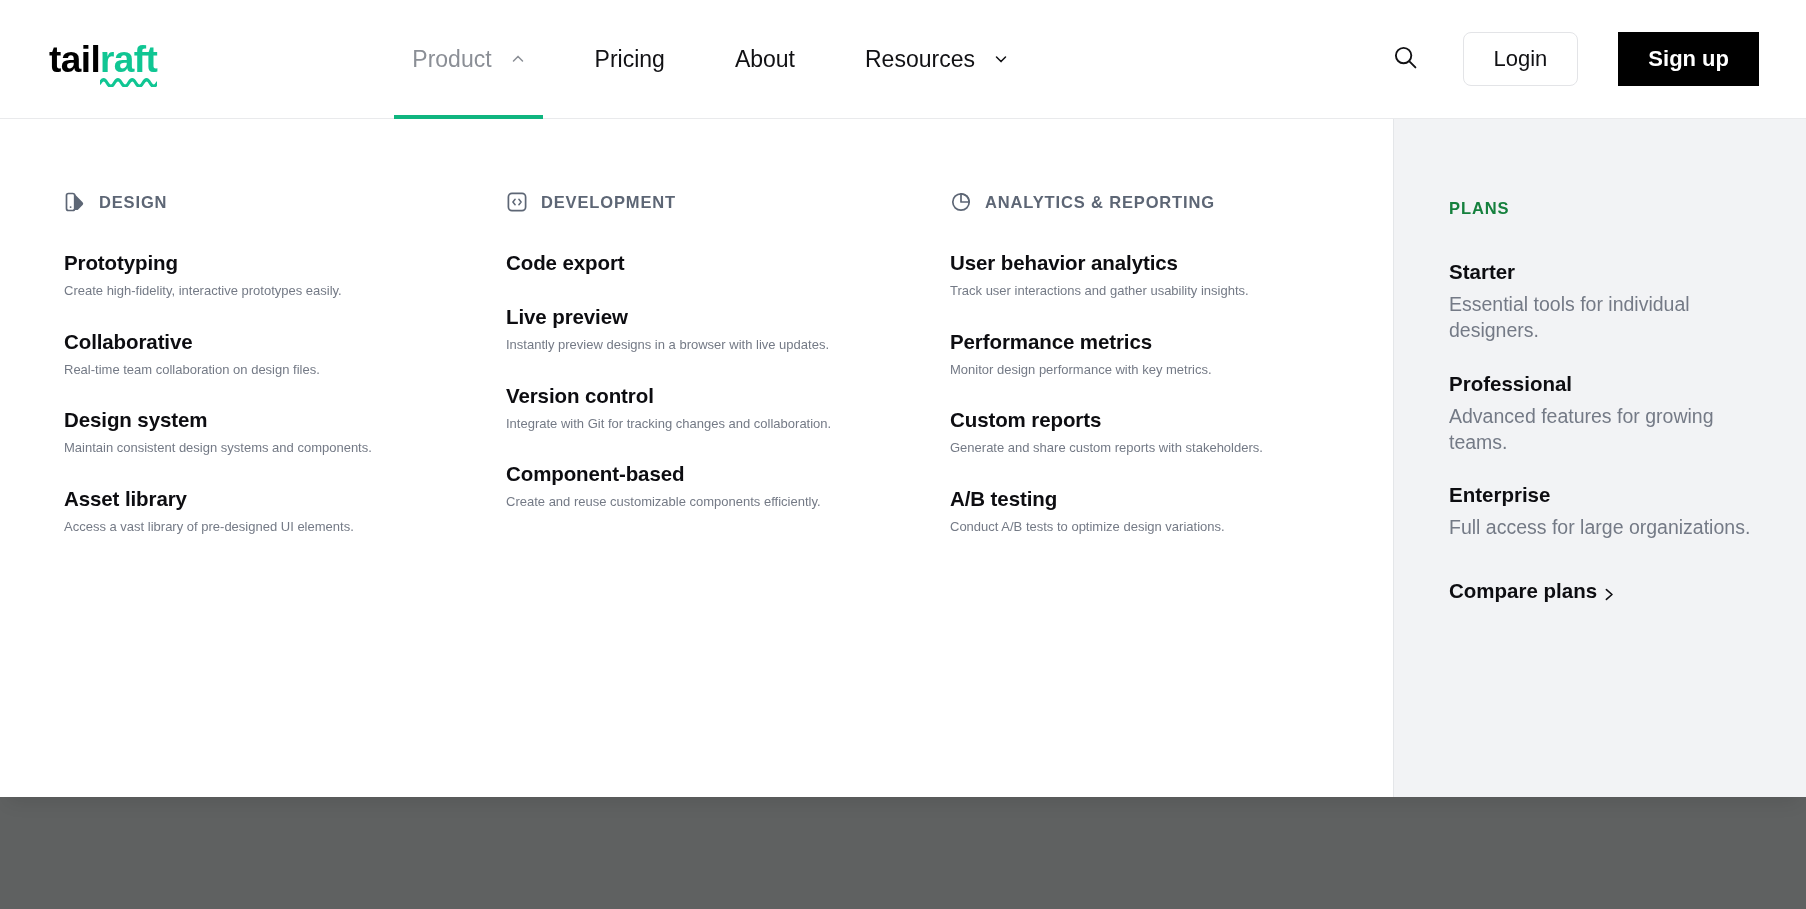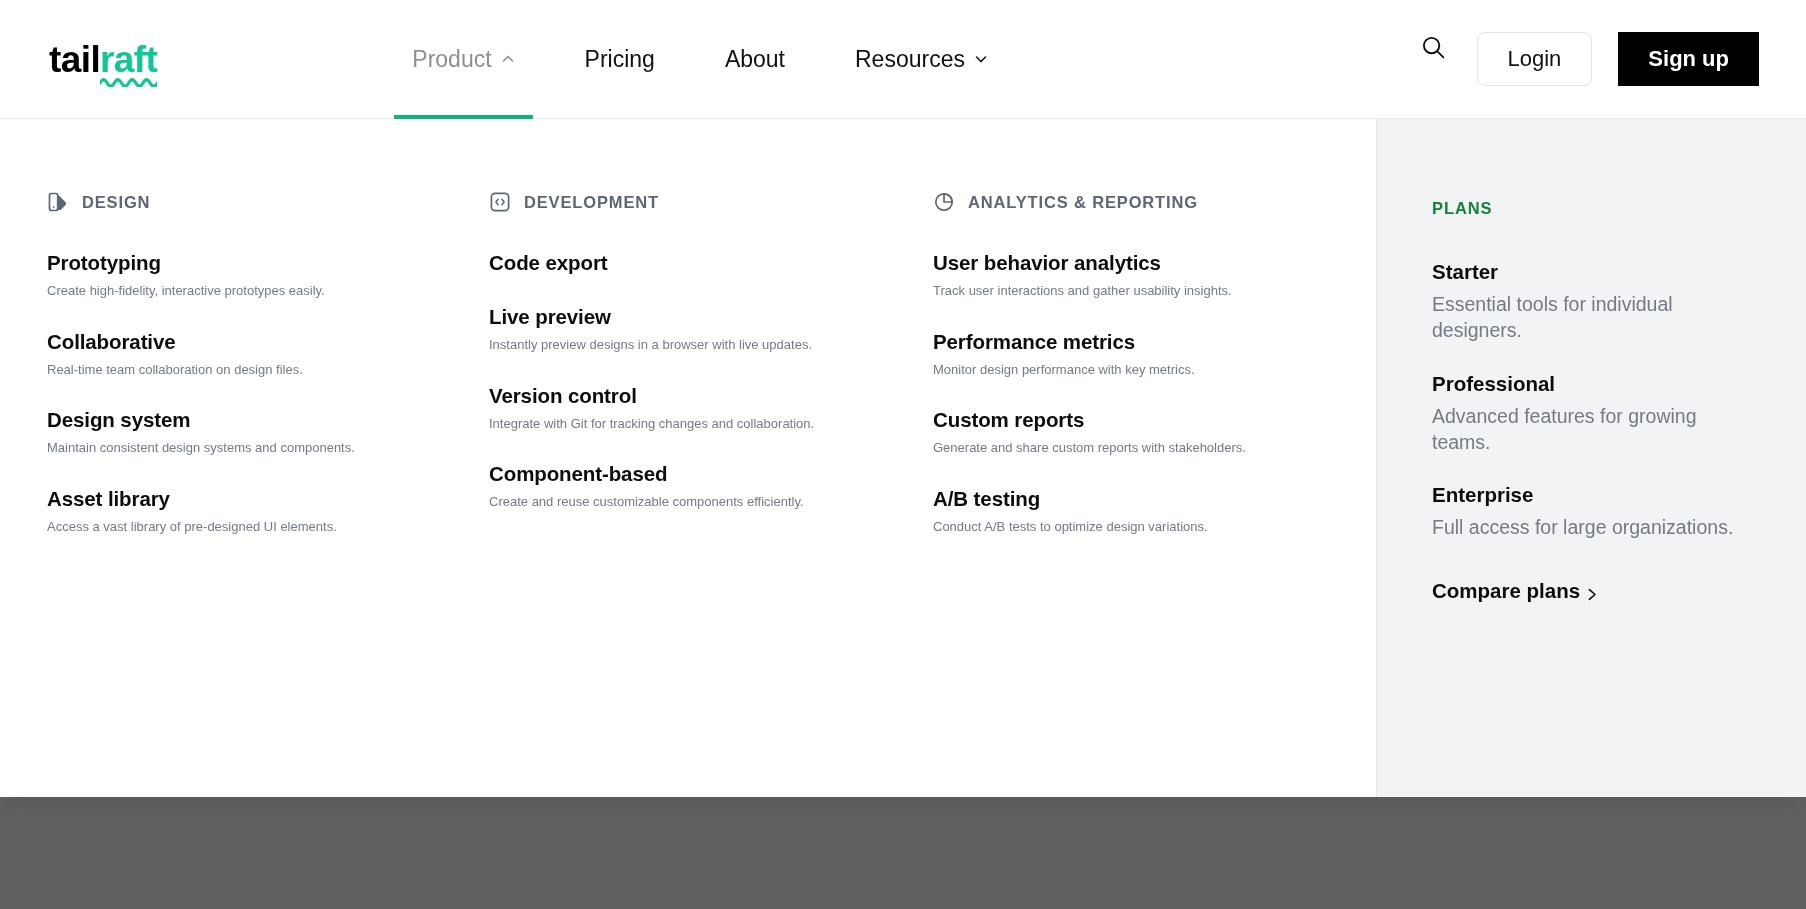--- a/index.html
+++ b/index.html
@@ -49,21 +49,21 @@
     display: flex;
     align-items: stretch;
     height: 119px;
     margin-left: 220px;
     gap: 0;
   }
   .nav-item {
     position: relative;
     display: flex;
     align-items: center;
-    gap: 9px;
+    gap: 19px;
     padding: 0 18px;
     margin: 0 17px;
     font-size: 23px;
     color: #111114;
     cursor: pointer;
     white-space: nowrap;
   }
   .nav-item.active { color: #8b8f96; }
   .nav-item.active::after {
     content: "";
@@ -71,21 +71,22 @@
     left: 0; right: 0; bottom: 0;
     height: 4px;
     background: #0fb57f;
   }
   .chev { display: inline-block; width: 14px; height: 14px; }
   .chev svg { display: block; }
 
   .header-right {
     margin-left: auto;
     display: flex;
-    gap: 26px;
+    align-items: center;
+    gap: 40px;
     margin-right: 47px;
   }
   .search-btn {
     width: 34px; height: 34px;
     display: flex; align-items: center; justify-content: center;
     background: none; border: none; cursor: pointer; color: #111114;
   }
   .btn-login {
     border: 1px solid #e3e4e7;
     background: #ffffff;
@@ -113,21 +114,21 @@
     position: relative;
     display: flex;
     background: #ffffff;
     height: 678px;
     z-index: 4;
     box-shadow: 0 12px 18px -8px rgba(0,0,0,0.10);
   }
   .mega-cols {
     flex: 0 0 1376px;
     display: flex;
-    padding: 72px 0 0 0;
+    padding: 72px 0 0 17px;
     background: #ffffff;
   }
   .col {
     width: 442px;
     padding-right: 40px;
   }
   .col:nth-child(1) { padding-left: 47px; width: 489px; }
   .col:nth-child(2) { width: 444px; }
   .col:nth-child(3) { width: 443px; }
 

